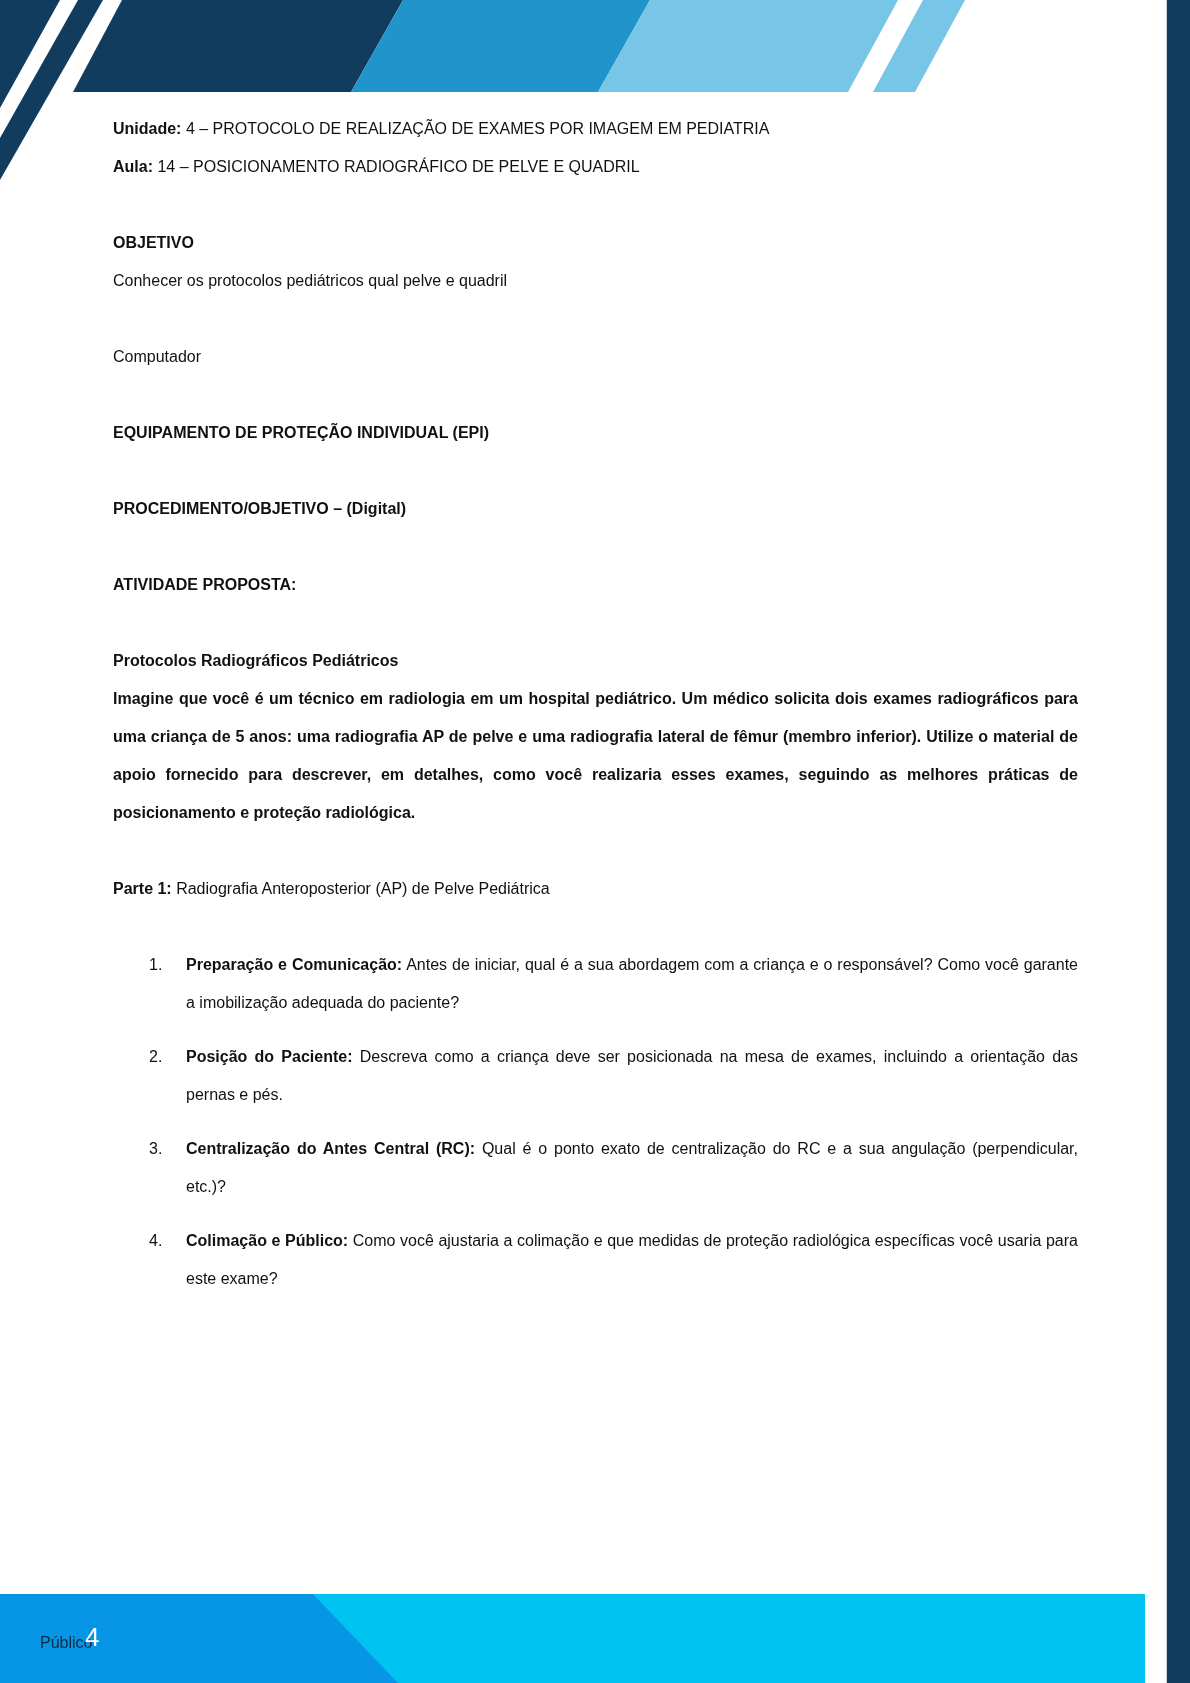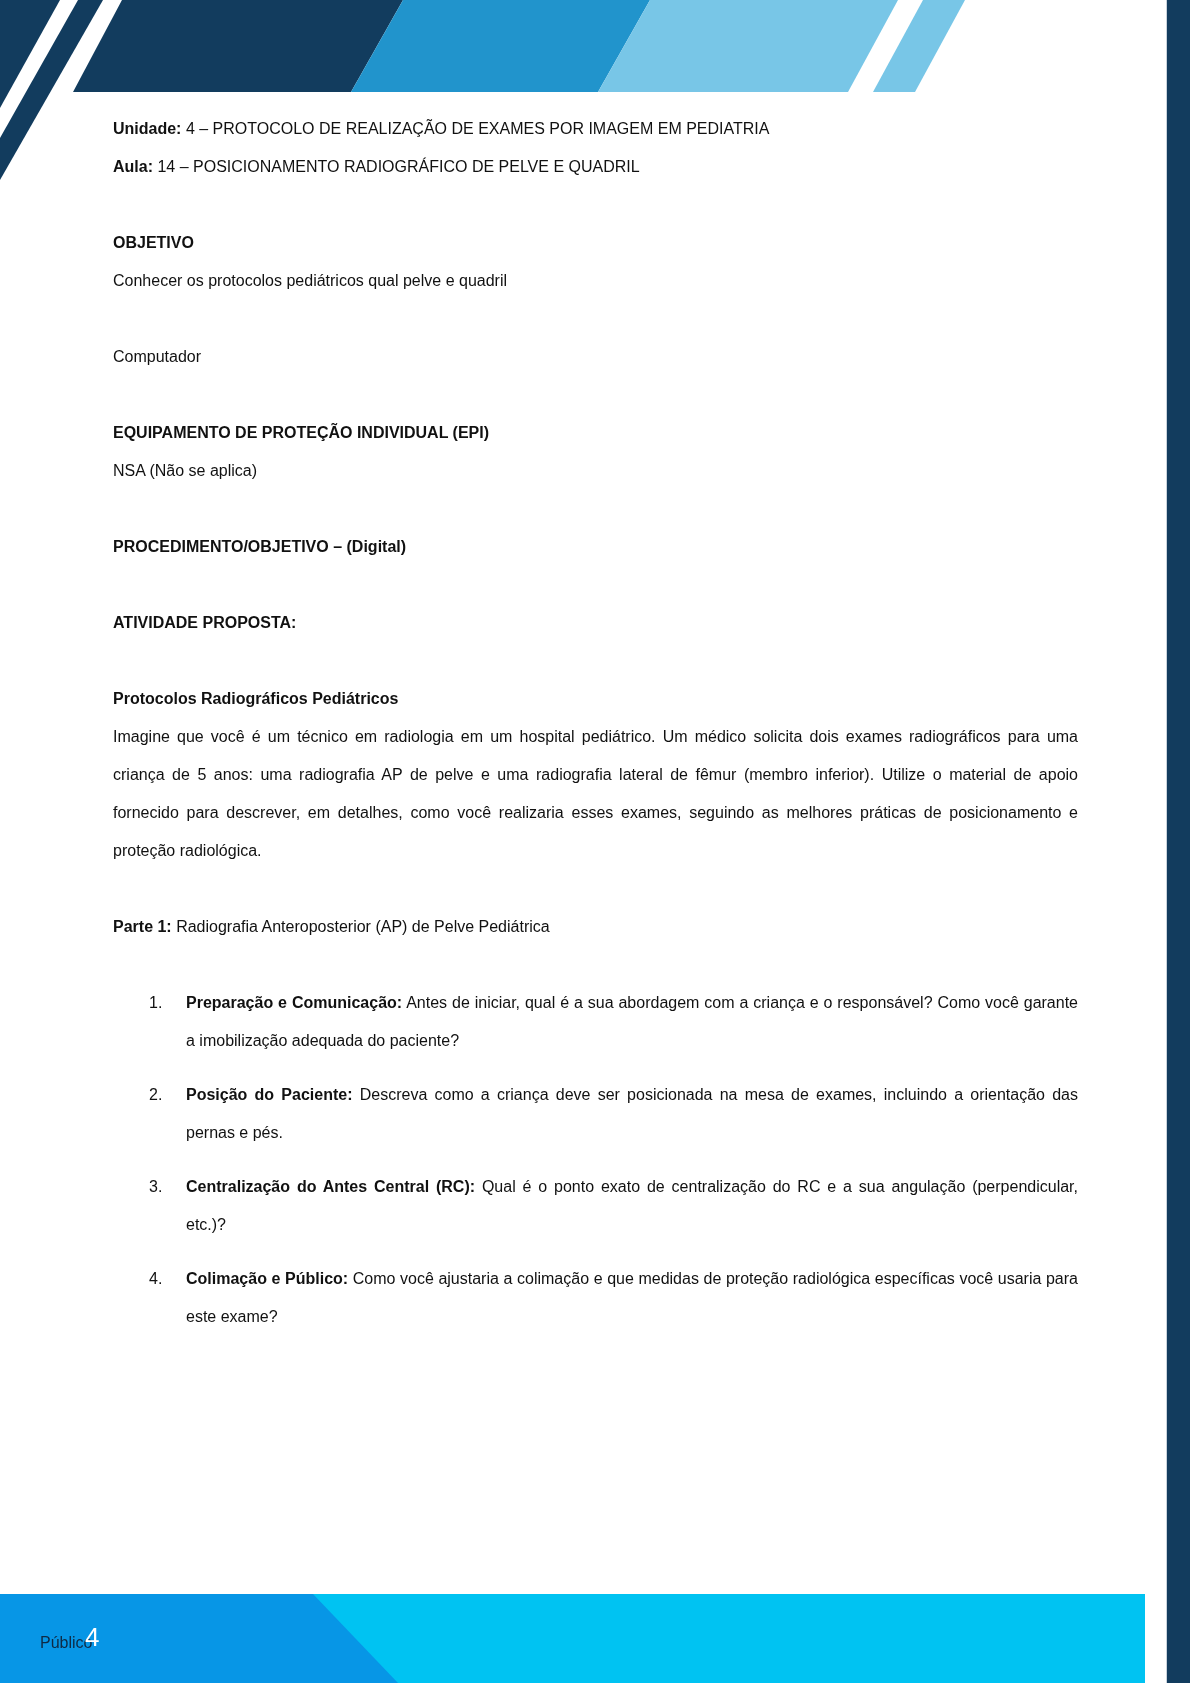--- a/index.html
+++ b/index.html
@@ -51,21 +51,21 @@
     position: absolute;
     left: 113px;
     top: 110px;
     width: 965px;
     font-size: 16px;
     line-height: 38px;
   }
   .content p { margin: 0; }
   .b { font-weight: bold; }
   .gap { height: 38px; }
-  .justify { text-align: justify; }
+  .justify { text-align: justify; font-weight: bold; }
   ol.questions {
     margin: 0;
     padding: 0;
     list-style: none;
   }
   ol.questions li {
     position: relative;
     padding-left: 73px;
     text-align: justify;
     margin-bottom: 16px;
@@ -108,21 +108,20 @@
   <div class="gap"></div>
 
   <p class="b">OBJETIVO</p>
   <p>Conhecer os protocolos pediátricos qual pelve e quadril</p>
   <div class="gap"></div>
 
   <p>Computador</p>
   <div class="gap"></div>
 
   <p class="b">EQUIPAMENTO DE PROTEÇÃO INDIVIDUAL (EPI)</p>
-  <p>NSA (Não se aplica)</p>
   <div class="gap"></div>
 
   <p class="b">PROCEDIMENTO/OBJETIVO – (Digital)</p>
   <div class="gap"></div>
 
   <p class="b">ATIVIDADE PROPOSTA:</p>
   <div class="gap"></div>
 
   <p class="b">Protocolos Radiográficos Pediátricos</p>
   <p class="justify">Imagine que você é um técnico em radiologia em um hospital pediátrico. Um médico solicita dois exames radiográficos para uma criança de 5 anos: uma radiografia AP de pelve e uma radiografia lateral de fêmur (membro inferior). Utilize o material de apoio fornecido para descrever, em detalhes, como você realizaria esses exames, seguindo as melhores práticas de posicionamento e proteção radiológica.</p>

